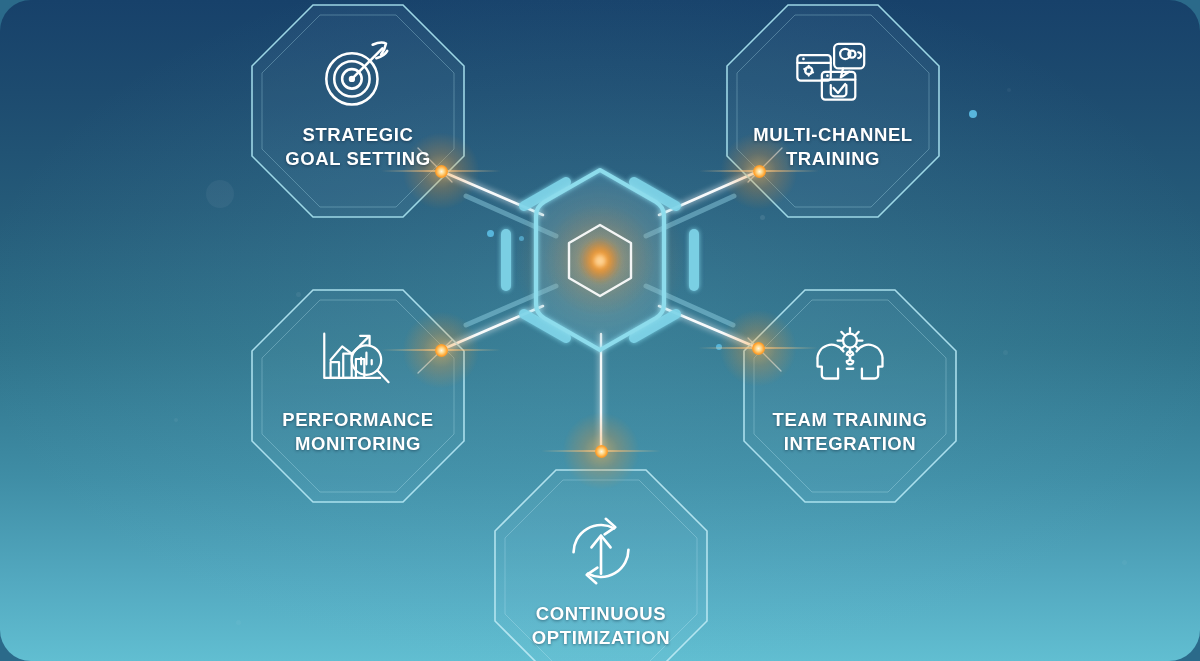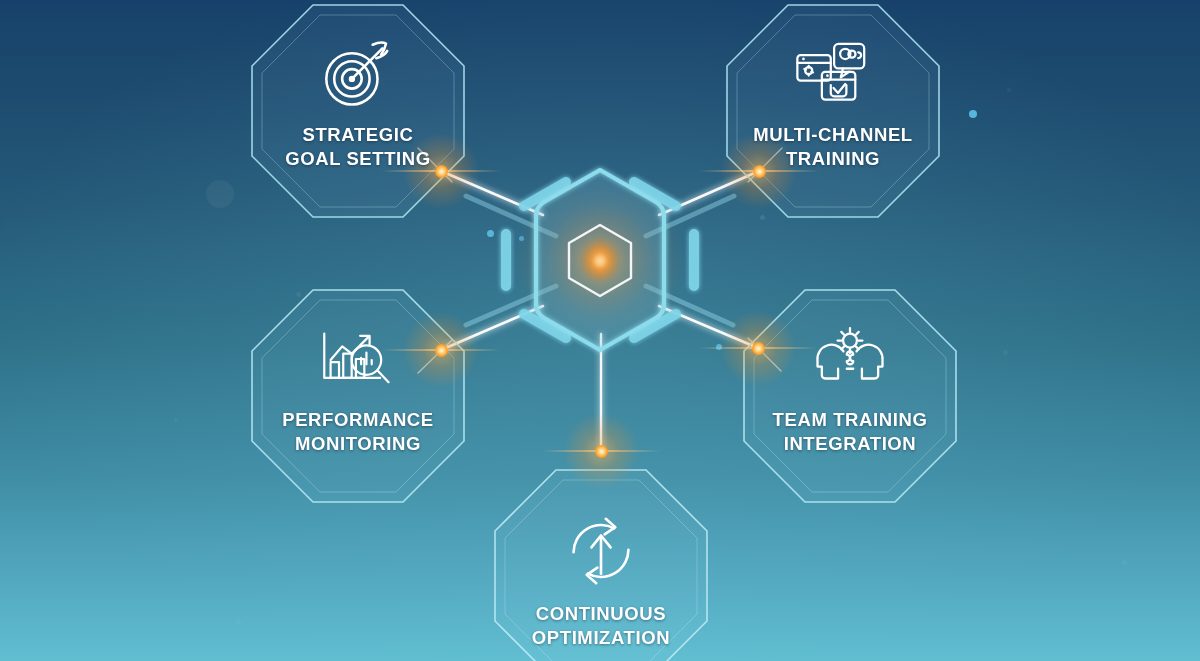--- a/index.html
+++ b/index.html
@@ -15,20 +15,21 @@
       radial-gradient(ellipse 900px 520px at 50% 48%, rgba(90,175,200,0.22) 0%, rgba(90,175,200,0.0) 68%),
       linear-gradient(180deg,
         #17416a 0%,
         #1c4a6e 12%,
         #245druba 0%,
         #245a78 30%,
         #2d6f88 50%,
         #3d8aa3 70%,
         #51a6bd 86%,
         #5fbdd0 100%);
+    border-radius: 31px;
   }
   
   #stage{
     background:
       radial-gradient(ellipse 900px 520px at 50% 48%, rgba(120,200,220,0.18) 0%, rgba(120,200,220,0) 70%),
       linear-gradient(180deg,#17416a 0%,#1d4b6f 14%,#255b79 32%,#2e7189 52%,#3f8da5 72%,#53a9c0 88%,#61bed1 100%);
   }
 
   
   .particle{position:absolute;border-radius:50%;background:#62c8f0;}

